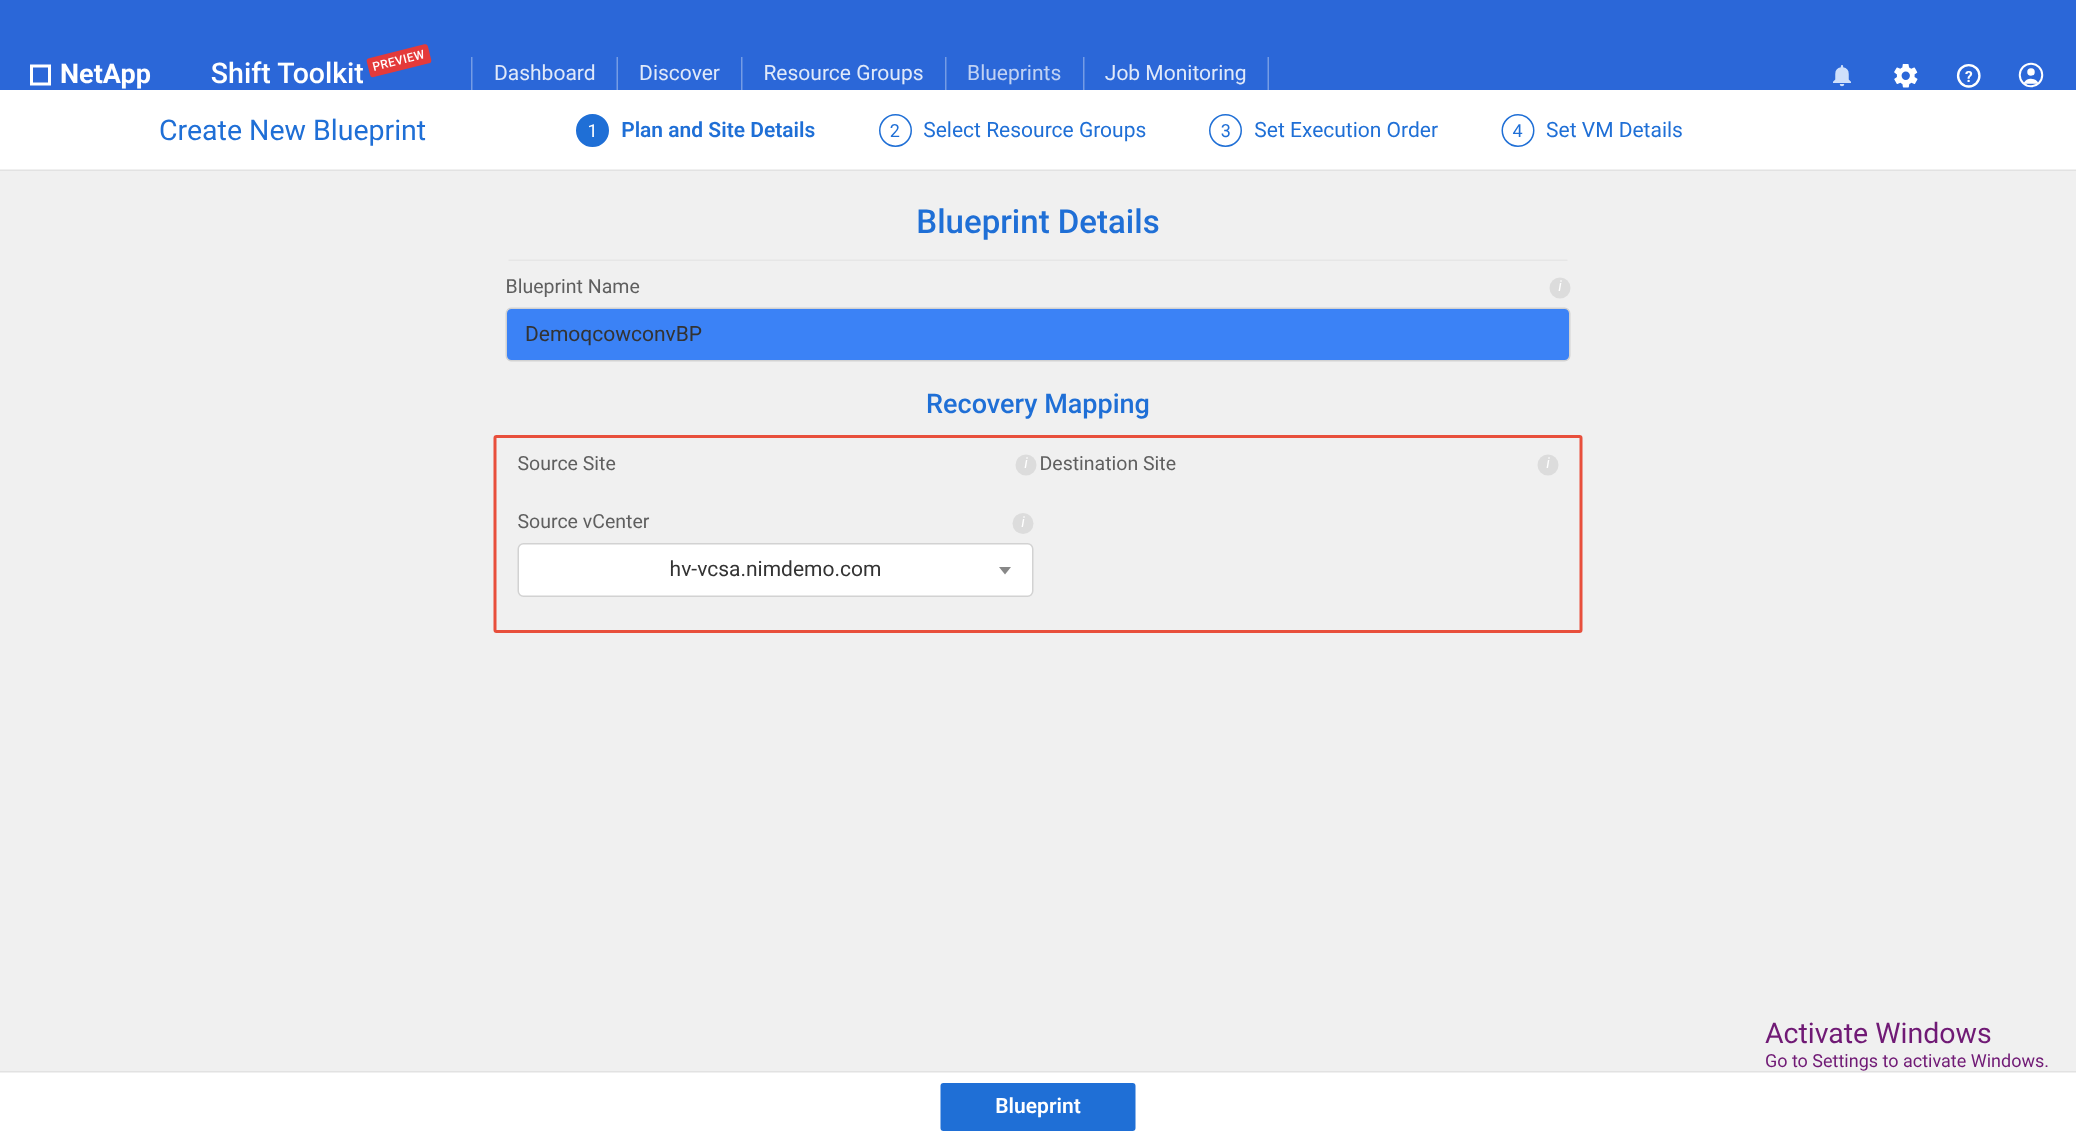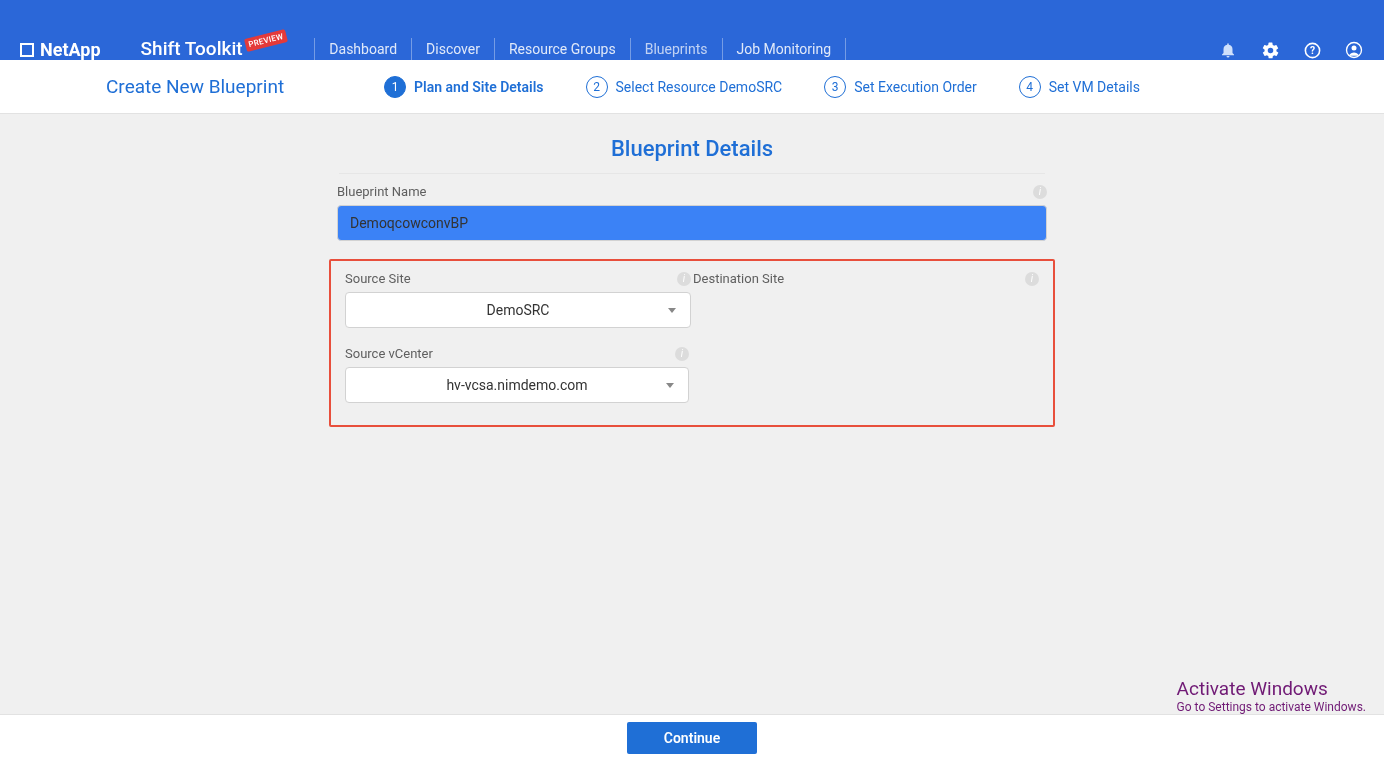--- a/index.html
+++ b/index.html
@@ -107,21 +107,21 @@
 
 <div class="stepbar">
   <div class="stepbar-title">Create New Blueprint</div>
   <div class="steps">
     <div class="step current">
       <span class="circ">1</span>
       <span class="stlabel">Plan and Site Details</span>
     </div>
     <div class="step inactive">
       <span class="circ">2</span>
-      <span class="stlabel">Select Resource DemoSRC</span>
+      <span class="stlabel">Select Resource Groups</span>
     </div>
     <div class="step inactive">
       <span class="circ">3</span>
       <span class="stlabel">Set Execution Order</span>
     </div>
     <div class="step inactive">
       <span class="circ">4</span>
       <span class="stlabel">Set VM Details</span>
     </div>
   </div>
@@ -134,31 +134,28 @@
   <div class="form-wrap">
     <div class="field">
       <div class="field-label">
         <span>Blueprint Name</span>
         <span class="info-dot">i</span>
       </div>
       <input class="text-input" type="text" value="DemoqcowconvBP" style="">
     </div>
   </div>
 
+  <div class="section-title sub">Recovery Mapping</div>
 
   <div class="recovery-box">
     <div class="field-row">
       <div class="field">
         <div class="field-label">
           <span>Source Site</span>
           <span class="info-dot">i</span>
-        </div>
-        <div class="select">
-          <span>DemoSRC</span>
-          <span class="caret"></span>
         </div>
       </div>
       <div class="field">
         <div class="field-label">
           <span>Destination Site</span>
           <span class="info-dot">i</span>
         </div>
       </div>
     </div>
     <div class="field-row">
@@ -176,14 +173,14 @@
     </div>
   </div>
 </div>
 
 <div class="watermark">
   <div class="l1">Activate Windows</div>
   <div class="l2">Go to Settings to activate Windows.</div>
 </div>
 
 <div class="bottom">
-  <button class="continue-btn">Continue</button>
+  <button class="continue-btn">Blueprint</button>
 </div>
 
 </body></html>

